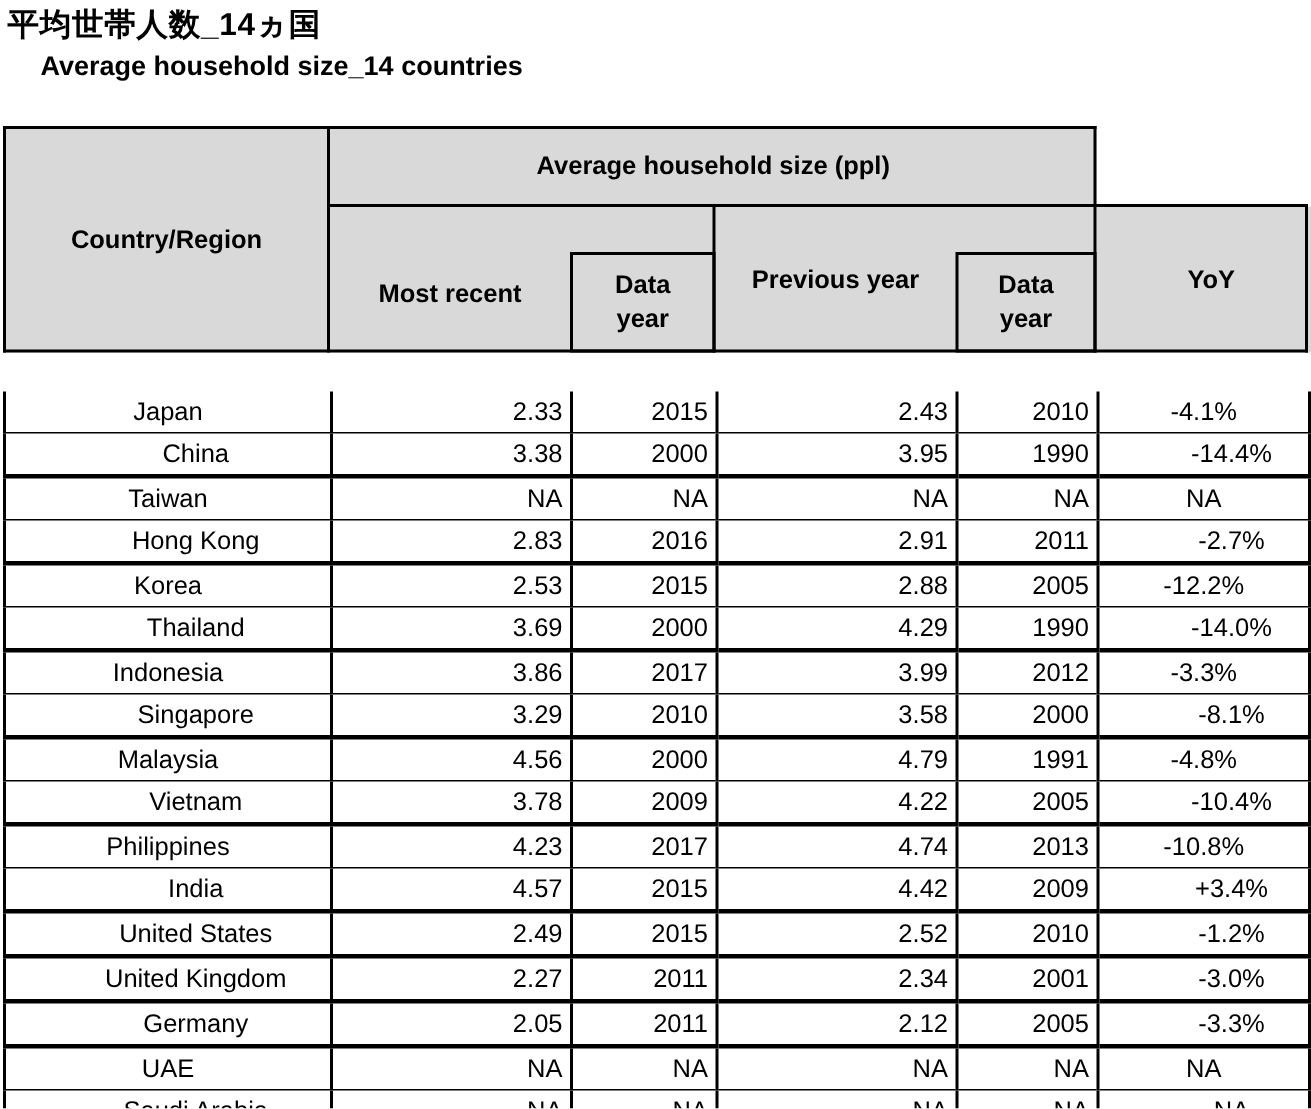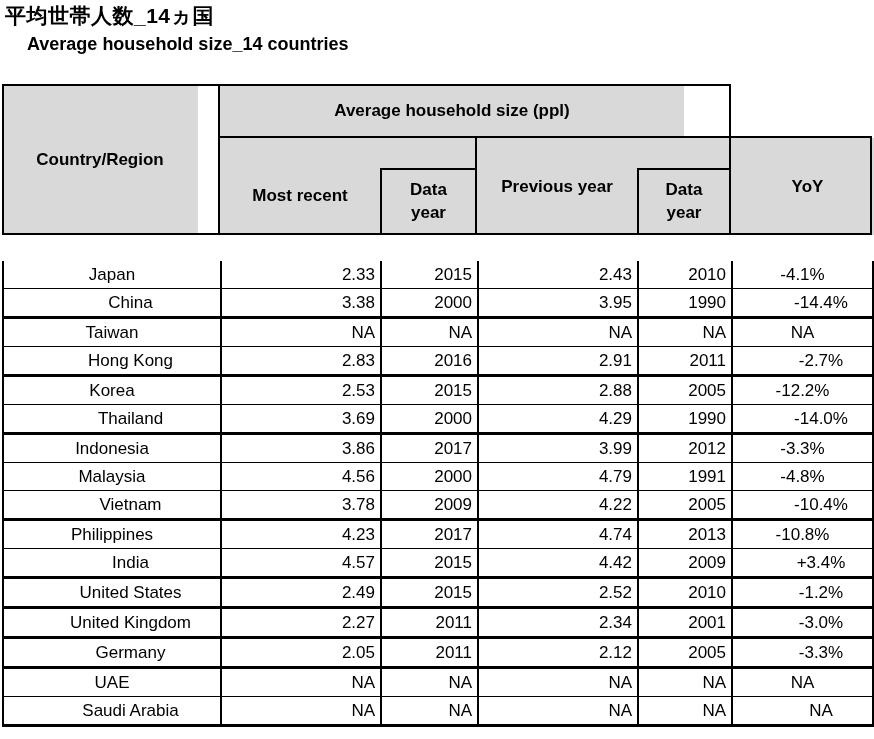--- a/index.html
+++ b/index.html
@@ -28,22 +28,22 @@
 
   
   .thead{position:relative;height:151px;}
   .hcell{
     position:absolute;
     display:flex;align-items:center;justify-content:center;
     text-align:center;font-weight:bold;font-size:17px;
     box-sizing:border-box;
   }
   .gray{background:var(--header-bg);}
-  .h-country{left:0;top:0;width:196px;height:151px;}
-  .h-group{left:218px;top:0;width:464px;height:54px;}
+  .h-country{left:0;top:0;width:218px;height:151px;}
+  .h-group{left:218px;top:0;width:511px;height:54px;}
   .h-band{left:218px;top:54px;width:511px;height:97px;}
   .h-most{left:218px;top:54px;width:160px;height:116px;background:transparent;}
   .h-prev{left:475px;top:54px;width:160px;height:97px;background:transparent;}
   .h-yoy{left:729px;top:54px;width:153px;height:97px;}
   .h-dy1{left:378px;top:84px;width:97px;height:67px;border:2px solid var(--line);line-height:1.35;}
   .h-dy2{left:635px;top:84px;width:94px;height:67px;border:2px solid var(--line);line-height:1.35;}
   .wrap-narrow{display:inline-block;max-width:3.1em;}
 
   .hline{position:absolute;background:var(--line);}
   .l-top{left:0;top:0;width:729px;height:2px;}
@@ -163,20 +163,28 @@
         <td class="c-yoy">-14.0%</td>
       </tr>
           <tr>
         <td class="c-country">Indonesia</td>
         <td class="c-num">3.86</td>
         <td class="c-num">2017</td>
         <td class="c-num">3.99</td>
         <td class="c-num">2012</td>
         <td class="c-yoy">-3.3%</td>
       </tr>
+          <tr class="group-end">
+        <td class="c-country">Singapore</td>
+        <td class="c-num">3.29</td>
+        <td class="c-num">2010</td>
+        <td class="c-num">3.58</td>
+        <td class="c-num">2000</td>
+        <td class="c-yoy">-8.1%</td>
+      </tr>
           <tr>
         <td class="c-country">Malaysia</td>
         <td class="c-num">4.56</td>
         <td class="c-num">2000</td>
         <td class="c-num">4.79</td>
         <td class="c-num">1991</td>
         <td class="c-yoy">-4.8%</td>
       </tr>
           <tr class="group-end">
         <td class="c-country">Vietnam</td>

